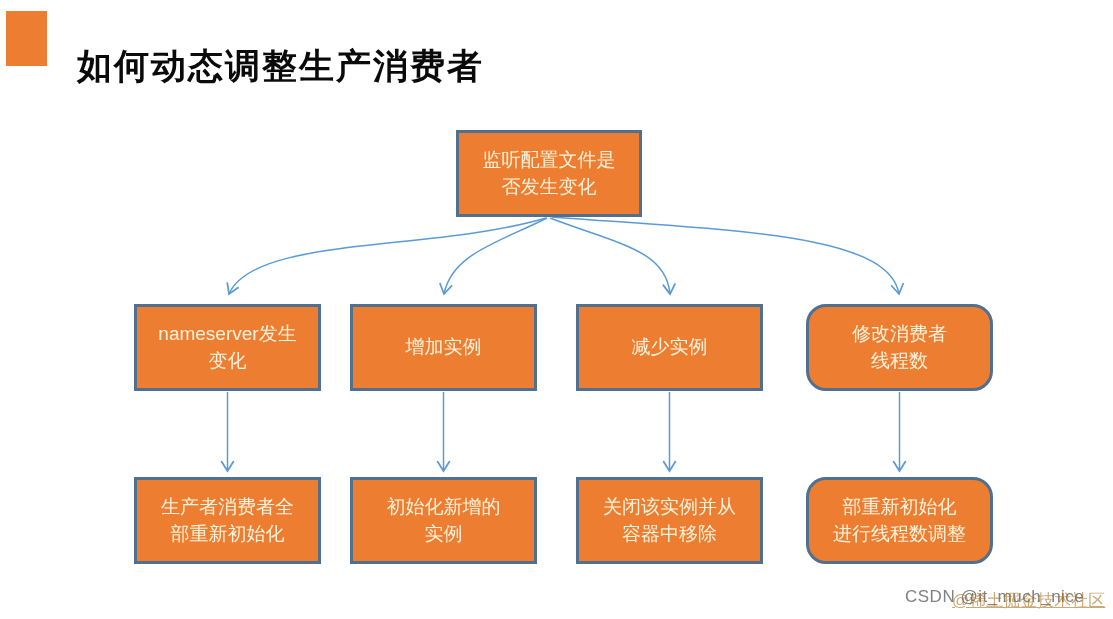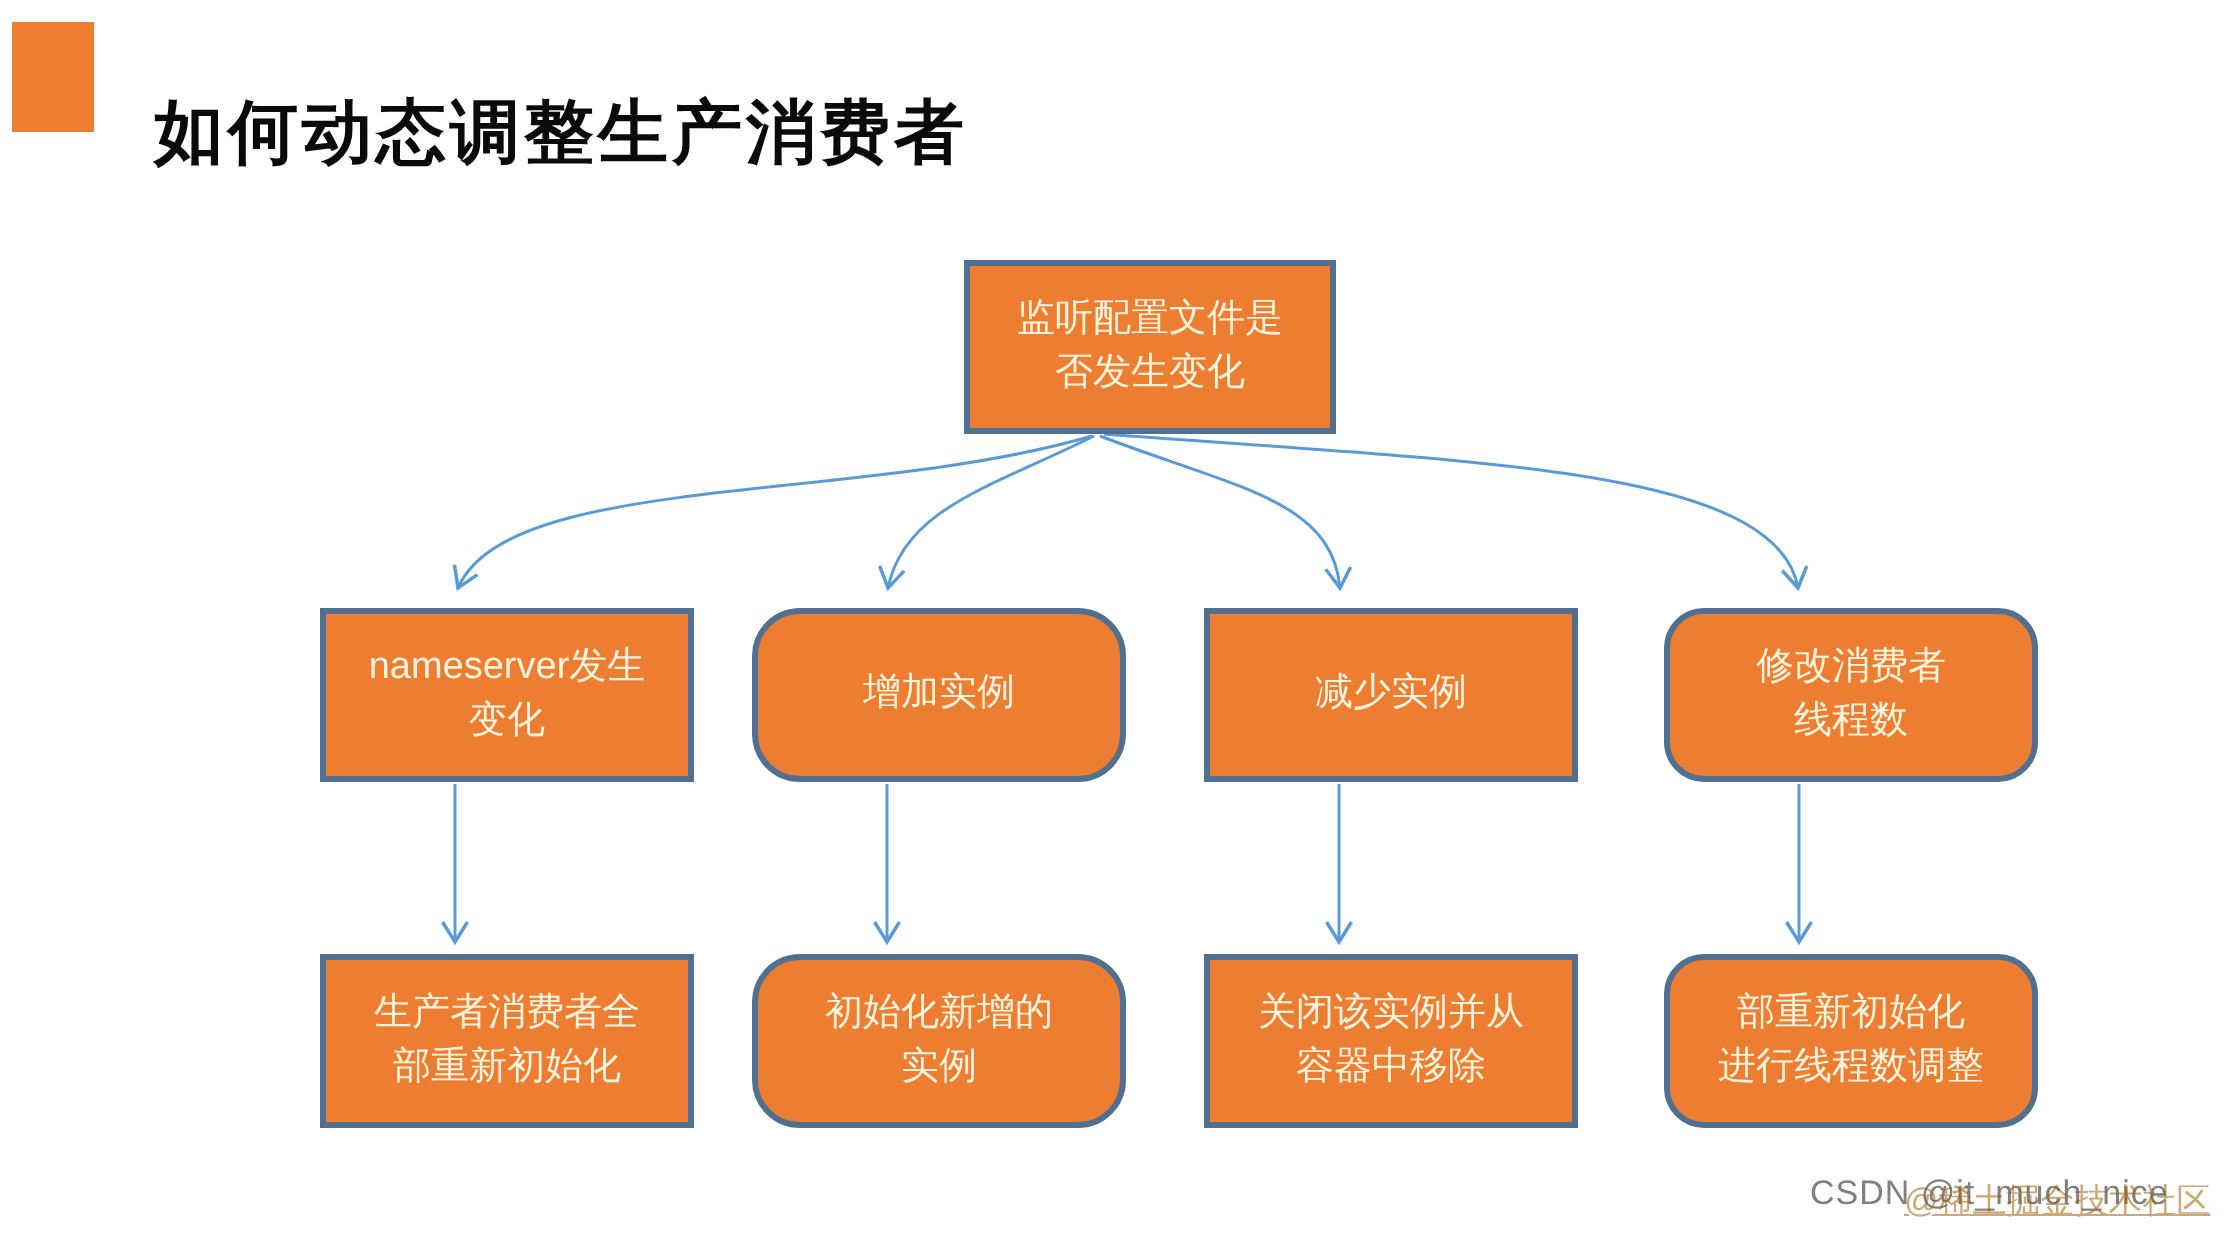--- a/index.html
+++ b/index.html
@@ -17,27 +17,26 @@
     font-family:"Liberation Serif","DejaVu Serif",serif;
     font-size:35px;font-weight:600;color:#0a0a0a;letter-spacing:2px;
   }
   .node{
     position:absolute;box-sizing:border-box;
     background:#ED7D31;border:3px solid #51708F;
     color:#FDF3DC;font-size:19px;line-height:1.42;
     display:flex;align-items:center;justify-content:center;
     text-align:center;white-space:pre-line;
     padding:4px 8px;
-    margin-left:26px;
   }
   .node-root{left:456px;top:130px;width:186px;height:87px;}
   .row-mid{top:304px;height:87px;}
   .row-bot{top:477px;height:87px;}
   .col-1{left:134px;width:187px;}
-  .col-2{left:350px;width:187px;border-radius:24px;}
+  .col-2{left:350px;width:187px;}
   .col-3{left:576px;width:187px;}
   .col-4{left:806px;width:187px;border-radius:20px;}
   svg.connectors{position:absolute;left:0;top:0;pointer-events:none;}
   .watermark{
     position:absolute;left:880px;top:585px;width:233px;height:30px;
     font-size:17px;pointer-events:none;
   }
   .wm-primary{
     position:absolute;left:25px;top:2px;color:#737373;opacity:.9;
     letter-spacing:.5px;white-space:nowrap;

